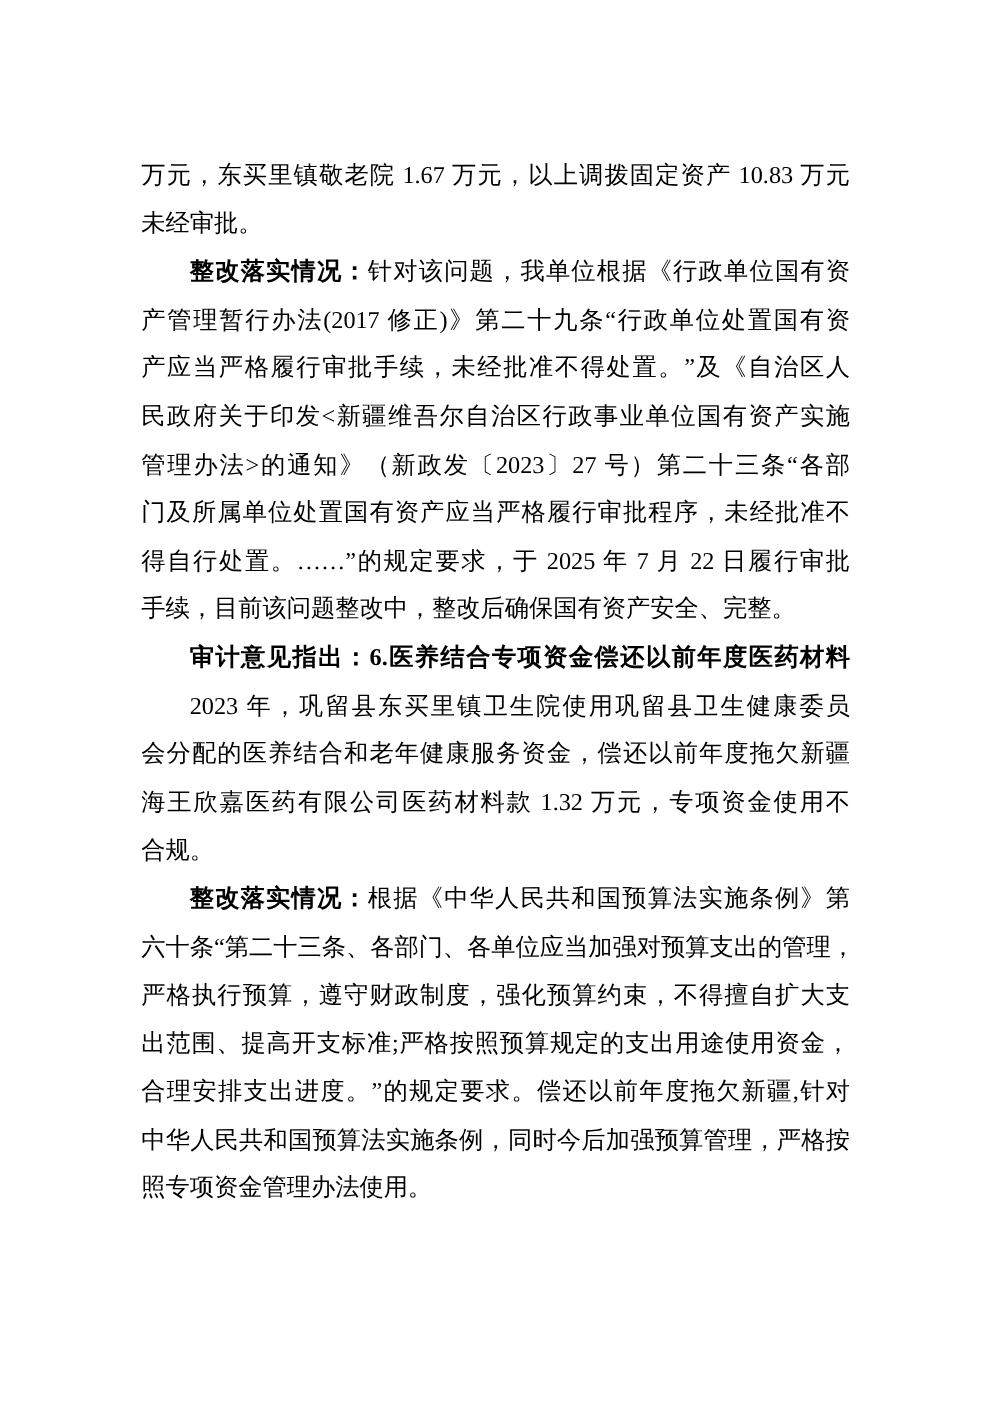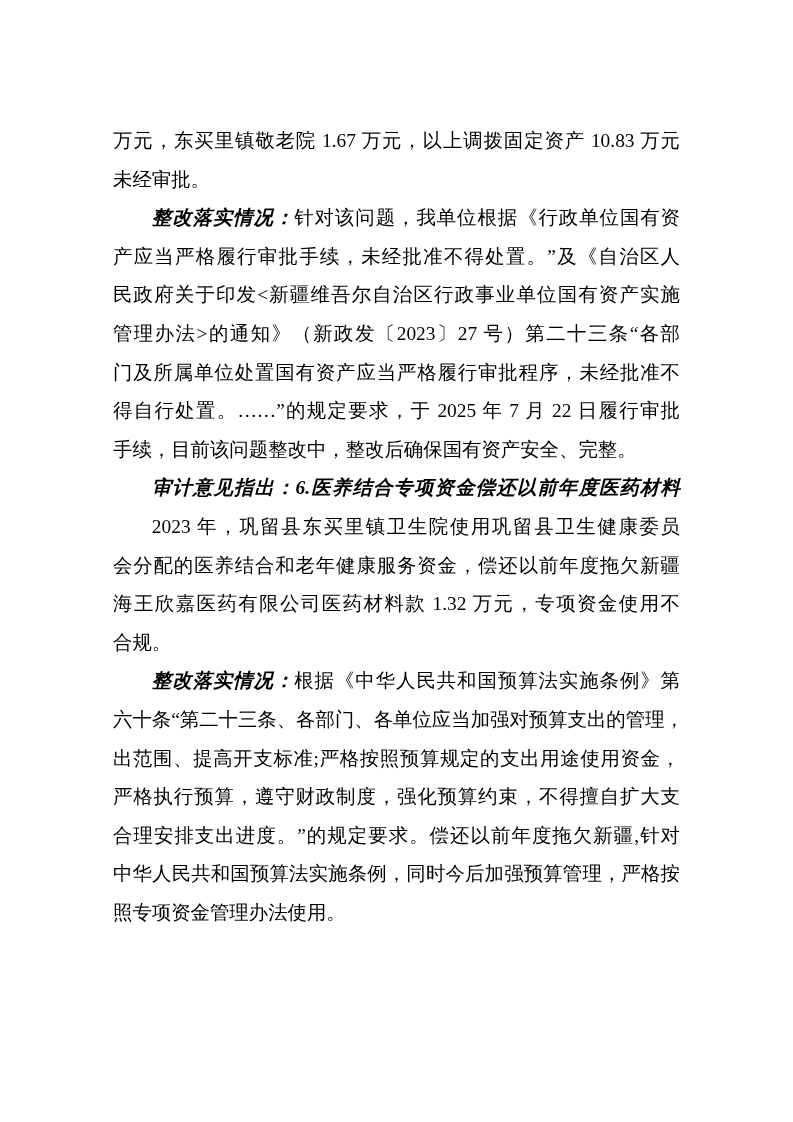--- a/index.html
+++ b/index.html
@@ -32,53 +32,53 @@
     overflow: visible;
   }
   .line.last {
     text-align-last: left;
   }
   .line.indent {
     text-indent: 2em;
   }
   .run-bold {
     font-weight: bold;
-    font-style: italic;
   }
 </style>
 </head>
 <body>
 
 <div class="page">
   <div class="content" id="doc-content" style="color: rgb(0, 0, 0);">
       <div>
         <div class="line"><span class="run-regular">万元，东买里镇敬老院 1.67 万元，以上调拨固定资产 10.83 万元</span></div>
         <div class="line last"><span class="run-regular">未经审批。</span></div>
       </div>
       <div>
         <div class="line indent"><span class="run-bold">整改落实情况：</span><span class="run-regular">针对该问题，我单位根据《行政单位国有资</span></div>
+        <div class="line"><span class="run-regular">产管理暂行办法(2017 修正)》第二十九条“行政单位处置国有资</span></div>
         <div class="line"><span class="run-regular">产应当严格履行审批手续，未经批准不得处置。”及《自治区人</span></div>
         <div class="line"><span class="run-regular">民政府关于印发&lt;新疆维吾尔自治区行政事业单位国有资产实施</span></div>
         <div class="line"><span class="run-regular">管理办法&gt;的通知》（新政发〔2023〕27 号）第二十三条“各部</span></div>
         <div class="line"><span class="run-regular">门及所属单位处置国有资产应当严格履行审批程序，未经批准不</span></div>
         <div class="line"><span class="run-regular">得自行处置。……”的规定要求，于 2025 年 7 月 22 日履行审批</span></div>
         <div class="line last"><span class="run-regular">手续，目前该问题整改中，整改后确保国有资产安全、完整。</span></div>
       </div>
       <div>
         <div class="line indent"><span class="run-bold">审计意见指出：6.医养结合专项资金偿还以前年度医药材料</span></div>
       </div>
       <div>
         <div class="line indent"><span class="run-regular">2023 年，巩留县东买里镇卫生院使用巩留县卫生健康委员</span></div>
         <div class="line"><span class="run-regular">会分配的医养结合和老年健康服务资金，偿还以前年度拖欠新疆</span></div>
         <div class="line"><span class="run-regular">海王欣嘉医药有限公司医药材料款 1.32 万元，专项资金使用不</span></div>
         <div class="line last"><span class="run-regular">合规。</span></div>
       </div>
       <div>
         <div class="line indent"><span class="run-bold">整改落实情况：</span><span class="run-regular">根据《中华人民共和国预算法实施条例》第</span></div>
         <div class="line"><span class="run-regular">六十条“第二十三条、各部门、各单位应当加强对预算支出的管理，</span></div>
+        <div class="line"><span class="run-regular">严格执行预算，遵守财政制度，强化预算约束，不得擅自扩大支</span></div>
         <div class="line"><span class="run-regular">出范围、提高开支标准;严格按照预算规定的支出用途使用资金，</span></div>
-        <div class="line"><span class="run-regular">严格执行预算，遵守财政制度，强化预算约束，不得擅自扩大支</span></div>
         <div class="line"><span class="run-regular">合理安排支出进度。”的规定要求。偿还以前年度拖欠新疆,针对</span></div>
         <div class="line"><span class="run-regular">中华人民共和国预算法实施条例，同时今后加强预算管理，严格按</span></div>
         <div class="line last"><span class="run-regular">照专项资金管理办法使用。</span></div>
       </div>
     </div>
 </div>
 
 </body></html>

